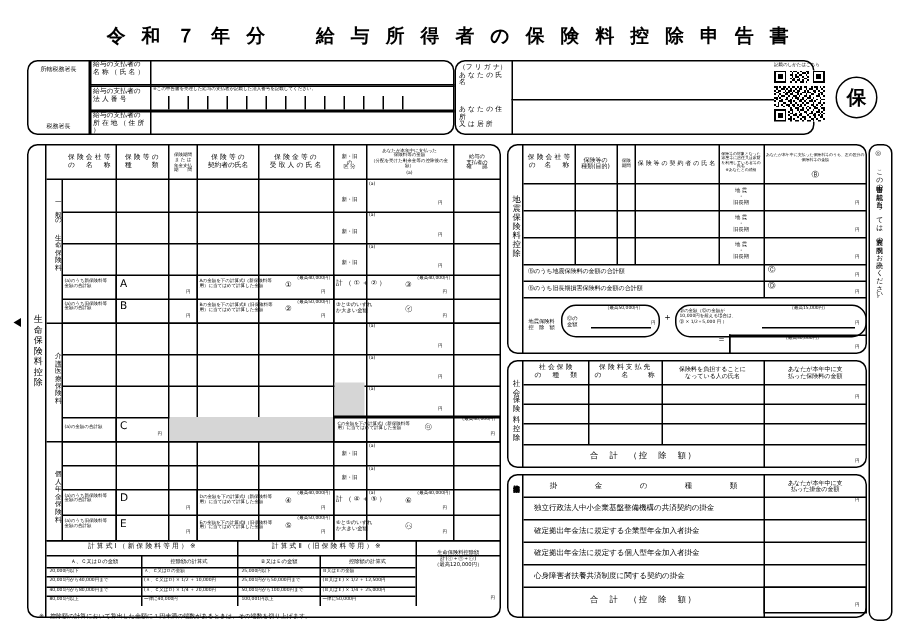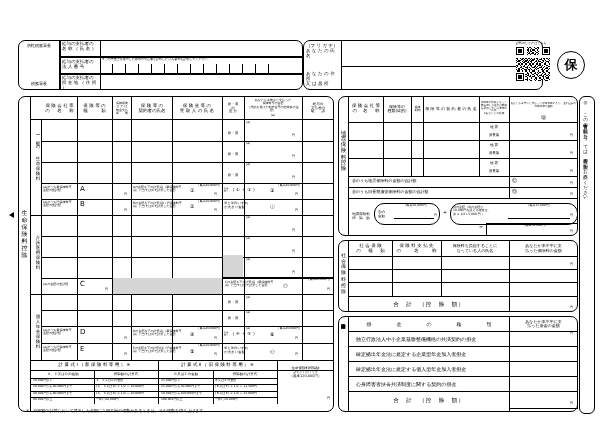--- a/index.html
+++ b/index.html
@@ -47,20 +47,21 @@
     display:flex;align-items:center;justify-content:center;font-size:13px;font-weight:bold;
   }
   .arrow{position:absolute;width:0;height:0;border-top:3px solid transparent;border-bottom:3px solid transparent;border-right:5px solid #000;}
   .bracket{position:absolute;box-sizing:border-box;border:0.7px solid #000;border-radius:10px;}
 </style>
 </head>
 <body>
 
 <div class="page">
 
+  <div class="title">令 和 ７ 年 分 　 給 与 所 得 者 の 保 険 料 控 除 申 告 書</div>
 
   <div class="bxr" style="left:18px;top:40px;width:285px;height:50px;"></div>
 
   <div class="bx" style="left:18px;top:40px;width:42px;height:50px;border-left:none;border-top:none;border-bottom:none;"></div>
   <div class="t f4 ctr" style="left:20px;top:42px;width:38px;height:8px;">所轄税務署長</div>
   <div class="t f4 ctr" style="left:20px;top:80px;width:38px;height:8px;">税務署長</div>
 
   <div class="bx" style="left:60px;top:40px;width:243px;height:17px;border-right:none;border-top:none;"></div>
   <div class="t f45" style="left:62px;top:42px;width:38px;white-space:pre-line;">給与の支払者の
 名 称 （ 氏 名 ）</div>

